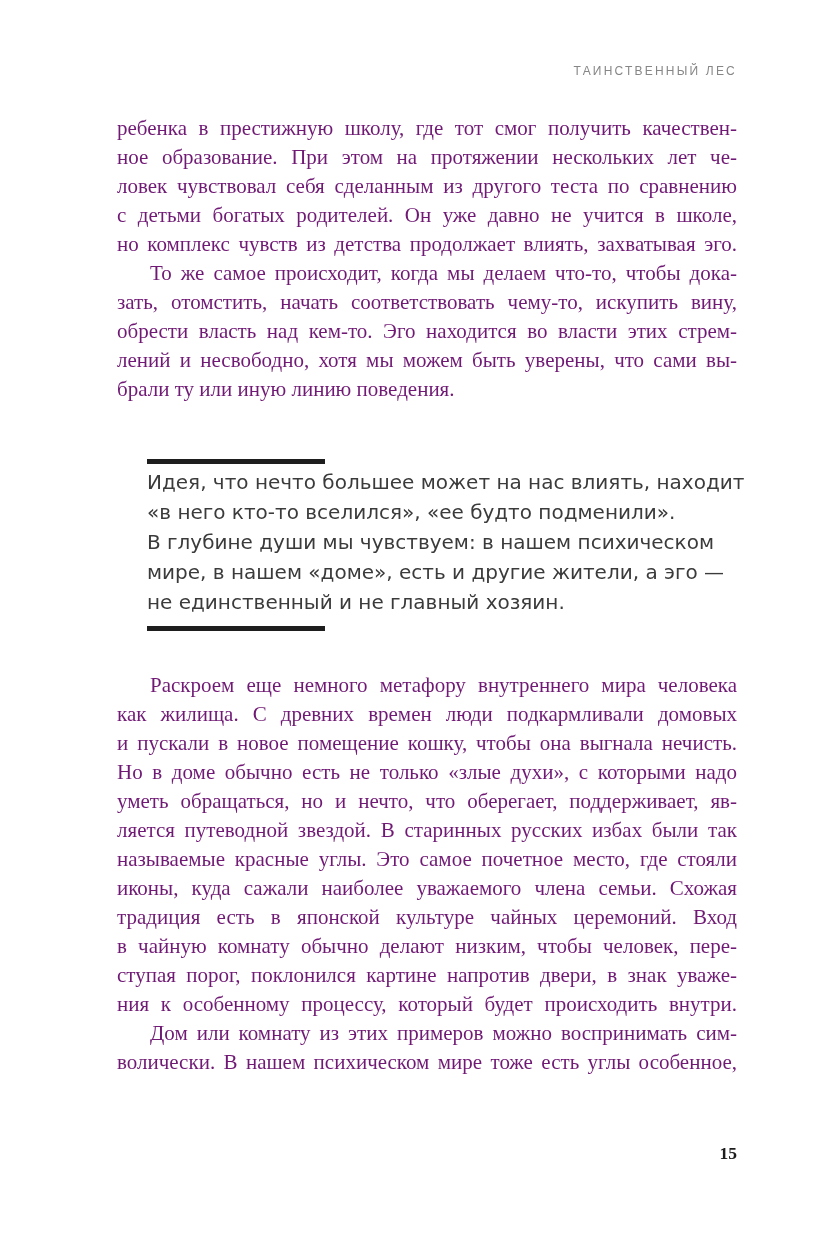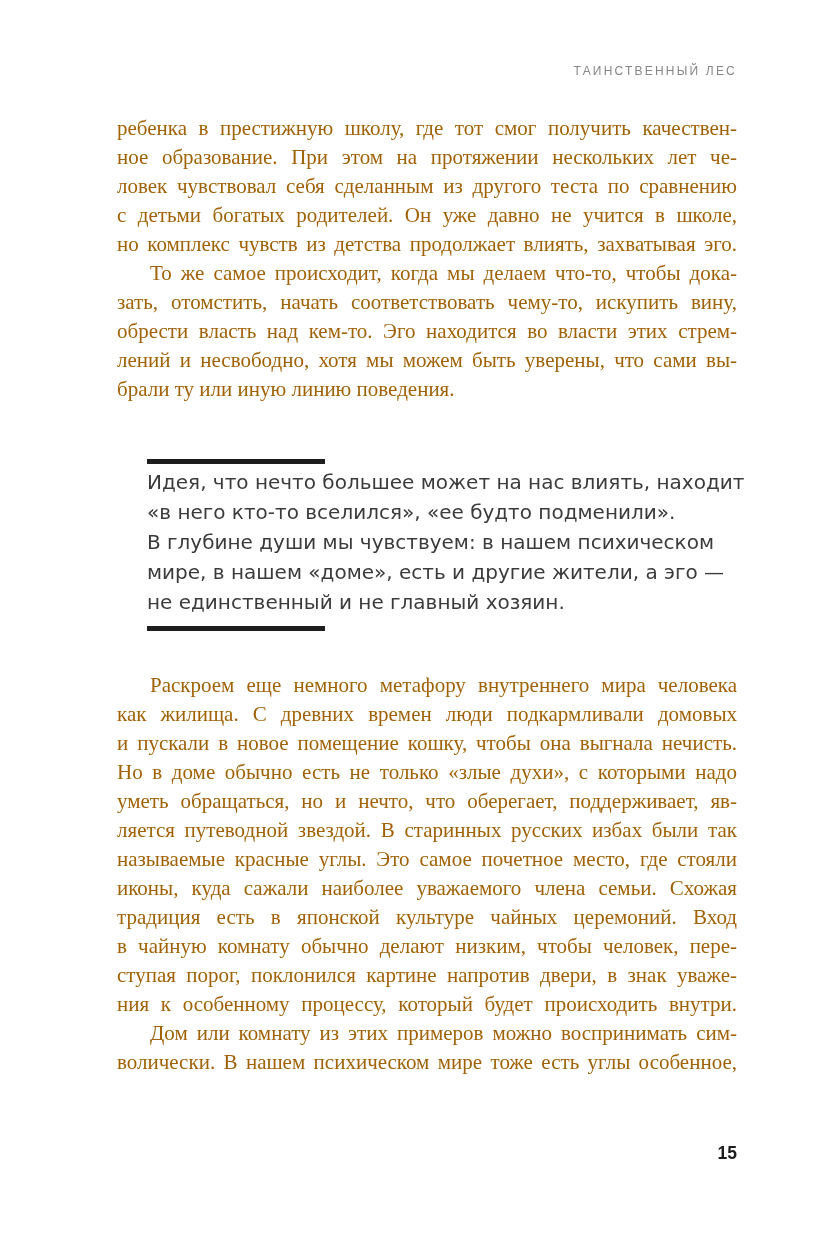--- a/index.html
+++ b/index.html
@@ -30,21 +30,21 @@
     position: absolute;
     left: 117px;
     top: 114px;
     width: 620px;
   }
   .para { margin: 0; padding: 0; }
   .bline {
     font-family: "Liberation Serif", serif;
     font-size: 21px;
     line-height: 29px;
-    color: #a16207;
+    color: #701a75;
     text-align: justify;
     text-align-last: justify;
   }
   .bline.last { text-align-last: left; }
   .bline.indent { text-indent: 33px; }
   .quote {
     margin: 55px 12px 40px 30px;
   }
   .rule {
     width: 178px;
@@ -59,21 +59,21 @@
     line-height: 30px;
     font-weight: 500;
     color: #3b3b3b;
     text-align: left;
     white-space: nowrap;
   }
   .folio {
     position: absolute;
     top: 1143px;
     right: 96px;
-    font-family: Liberation Sans, sans-serif;
+    font-family: Liberation Serif, serif;
     font-size: 17.5px;
     font-weight: 700;
     color: #1c1c1c;
   }
 </style>
 </head>
 <body>
 
 <div class="page">
   <div class="running-head">ТАИНСТВЕННЫЙ ЛЕС</div>

